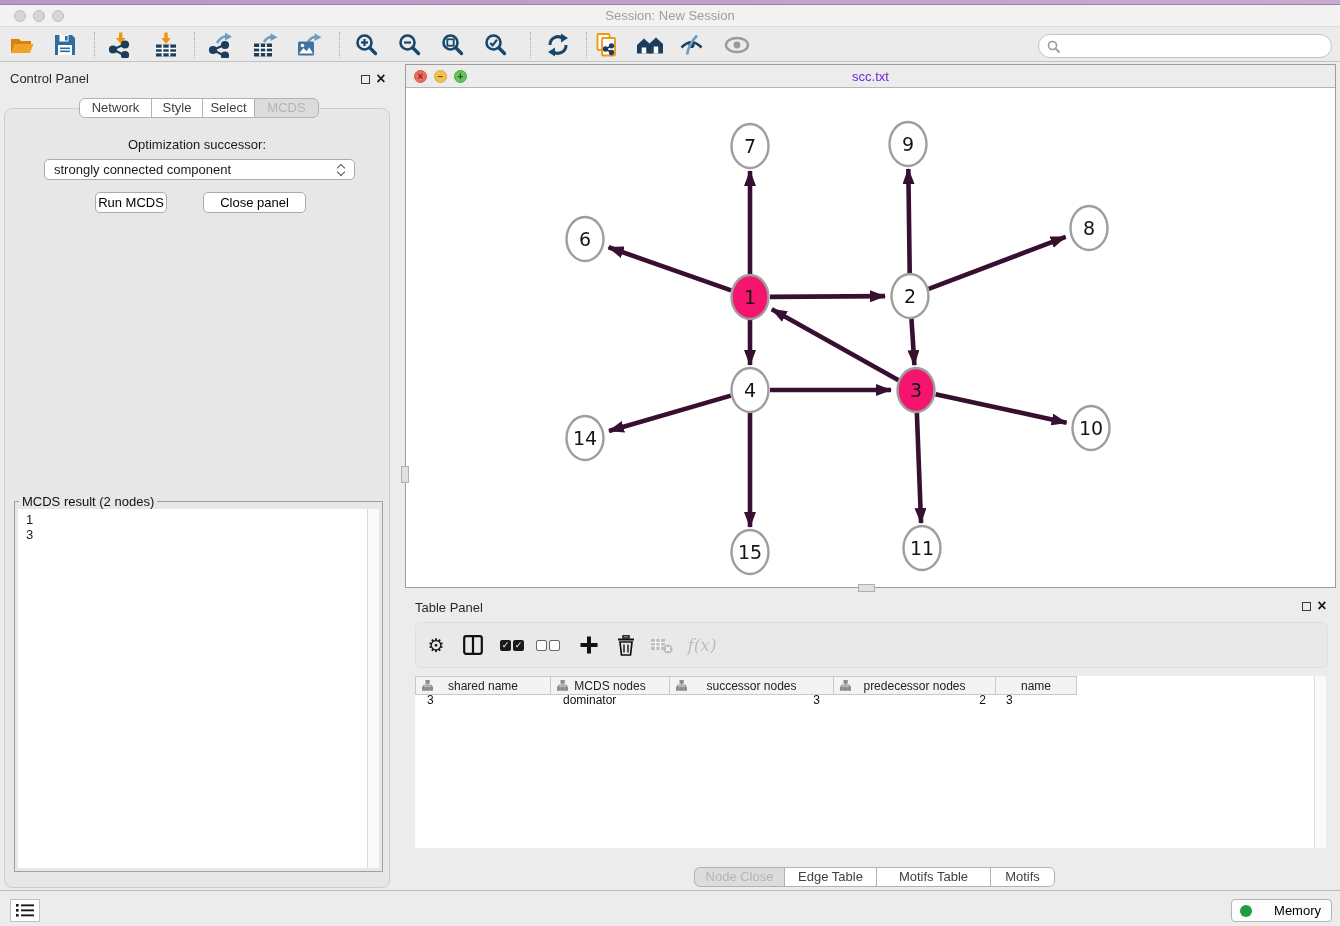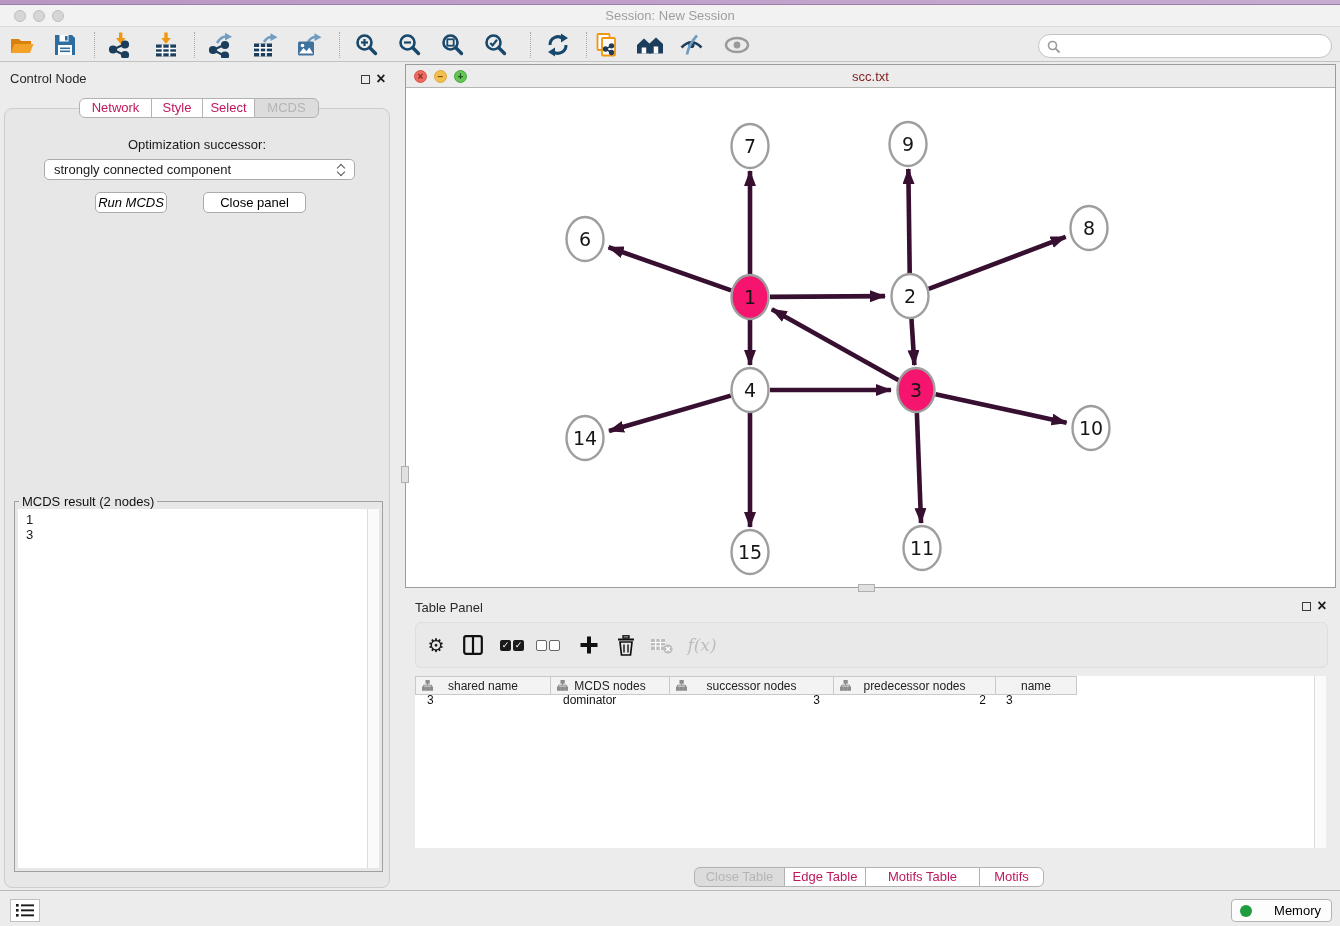--- a/index.html
+++ b/index.html
@@ -32,21 +32,21 @@
   .cp-title { position:absolute; left:10px; top:71px; font-size:13px; color:#2a2a2a; }
   .float-ic { width:9px; height:9px; border:1.5px solid #3a3a3a; display:inline-block; }
   .close-ic { font-size:16px; font-weight:bold; color:#1a1a1a; line-height:10px; }
   .panel-ctl { position:absolute; background:none; border:none; display:flex; align-items:center;
     justify-content:center; width:16px; height:14px; cursor:default; }
 
   .cp-body { position:absolute; left:4px; top:108px; width:386px; height:780px; background:#e7e7e7;
     border:1px solid #cdcdcd; border-radius:8px; }
   .ctabs { position:absolute; left:79px; top:98px; height:20px; display:flex; z-index:2; }
   .ctab, .btab { height:20px; line-height:18px; text-align:center; background:#fff;
-    border:1px solid #b2b2b2; margin-left:-1px; font-size:13px; color:#be185d; padding:0; cursor:default;
+    border:1px solid #b2b2b2; margin-left:-1px; font-size:13px; color:#404040; padding:0; cursor:default;
     font-family:"Liberation Sans",sans-serif; }
   .ctab:first-child, .btab:first-child { border-radius:6px 0 0 6px; margin-left:0; }
   .ctab:last-child, .btab:last-child { border-radius:0 6px 6px 0; }
   .tab-dim { background:#dcdcdc !important; color:#b5b5b5 !important; }
 
   .opt-label { position:absolute; left:0; top:137px; width:394px; text-align:center; font-size:13px; }
   .dropdown { position:absolute; left:44px; top:159px; width:311px; height:21px; background:#fff;
     border:1px solid #ababab; border-radius:5px; font-size:13px; line-height:19px; padding-left:9px; }
   .chev { position:absolute; right:10px; width:6px; height:6px; border-top:1.5px solid #555;
     border-right:1.5px solid #555; }
@@ -62,21 +62,21 @@
   .result-line { font-size:13px; line-height:15px; padding-left:8px; }
   .result-line:first-child { padding-top:3px; }
   .vtrack { position:absolute; right:0; top:0; bottom:0; width:12px; background:#fafafa;
     border-left:1px solid #dcdcdc; }
 
   
   .net-window { position:absolute; left:405px; top:64px; width:931px; height:524px;
     border:1px solid #9c9c9c; background:#fff; }
   .net-titlebar { position:absolute; left:0; top:0; width:100%; height:23px; background:#ececec;
     border-bottom:1px solid #b5b5b5; }
-  .net-title { position:absolute; width:100%; text-align:center; line-height:23px; font-size:13px; color:#7f1d1d; }
+  .net-title { position:absolute; width:100%; text-align:center; line-height:23px; font-size:13px; color:#6d28d9; }
   .lt { position:absolute; top:5px; width:13px; height:13px; border-radius:50%; font-size:10px;
     font-weight:bold; line-height:11px; text-align:center; color:rgba(60,20,10,.7); }
   .lt-red { left:8px;  background:#ee6a5f; border:1px solid #d5554b; }
   .lt-yel { left:28px; background:#f5bf4e; border:1px solid #dca93d; }
   .lt-grn { left:48px; background:#62c555; border:1px solid #4aa73e; color:rgba(10,50,10,.75); }
   #graph-svg { position:absolute; left:0; top:23px; }
 
   .handle-v { position:absolute; left:401px; top:466px; width:8px; height:17px; background:#e0e0e0;
     border:1px solid #b0b0b0; }
   .handle-h { position:absolute; left:858px; top:584px; width:17px; height:8px; background:#e0e0e0;
@@ -295,21 +295,21 @@
     <div class="searchbox">
       <svg width="14" height="14" viewBox="0 0 14 14">
         <circle cx="5.5" cy="5.5" r="4" fill="none" stroke="#9a9a9a" stroke-width="1.6"></circle>
         <line x1="8.6" y1="8.6" x2="12.5" y2="12.5" stroke="#9a9a9a" stroke-width="1.8"></line>
       </svg>
       <input type="text" placeholder="" style="">
     </div>
   </div>
 
   <div>
-    <span class="cp-title">Control Node</span>
+    <span class="cp-title">Control Panel</span>
     <button class="panel-ctl" style="left:357px; top:72px;">
         <span class="float-ic"></span>
       </button>
     <button class="panel-ctl" style="left:373px; top:72px;">
         <span class="close-ic">×</span>
       </button>
 
     <div class="cp-body"></div>
     <div class="ctabs">
       <button class="ctab" style="width:73px">Network</button>
@@ -317,21 +317,21 @@
       <button class="ctab" style="width:53px">Select</button>
       <button class="ctab tab-dim" style="width:65px">MCDS</button>
     </div>
 
     <div class="opt-label">Optimization successor:</div>
     <div class="dropdown">
       <span>strongly connected component</span>
       <span class="chev chev-up"></span>
       <span class="chev chev-dn"></span>
     </div>
-    <button class="cp-btn" style="left:95px; width:72px;font-style:italic;">Run MCDS</button>
+    <button class="cp-btn" style="left:95px; width:72px;">Run MCDS</button>
     <button class="cp-btn" style="left:203px; width:103px;">Close panel</button>
 
     <fieldset class="result">
       <legend>MCDS result (2 nodes)</legend>
       <div class="result-white">
         <div class="result-line">1</div>
         <div class="result-line">3</div>
         <div class="vtrack"></div>
       </div>
     </fieldset>
@@ -539,22 +539,22 @@
         <div class="td-cell" style="width:119px; padding-left:12px;">dominator</div>
         <div class="td-cell" style="width:164px; padding-right:14px; text-align:right;">3</div>
         <div class="td-cell" style="width:162px; padding-right:10px; text-align:right;">2</div>
         <div class="td-cell" style="width:81px; padding-left:10px;">3</div>
       </div>
 
       <div class="vtrack"></div>
     </div>
 
     <div class="tp-tabs">
-      <button class="btab tab-dim" style="width:91px">Close Table</button>
-      <button class="btab" style="width:82px">Edge Table</button>
+      <button class="btab tab-dim" style="width:91px">Node Close</button>
+      <button class="btab" style="width:93px">Edge Table</button>
       <button class="btab" style="width:115px">Motifs Table</button>
       <button class="btab" style="width:65px">Motifs</button>
     </div>
   </div>
 
   <div class="statusbar">
     <button class="sb-left">
       <svg width="18" height="15" viewBox="0 0 18 15">
         <g fill="#1a1a1a">
           <rect x="0" y="1" width="2.6" height="2.6"></rect>

